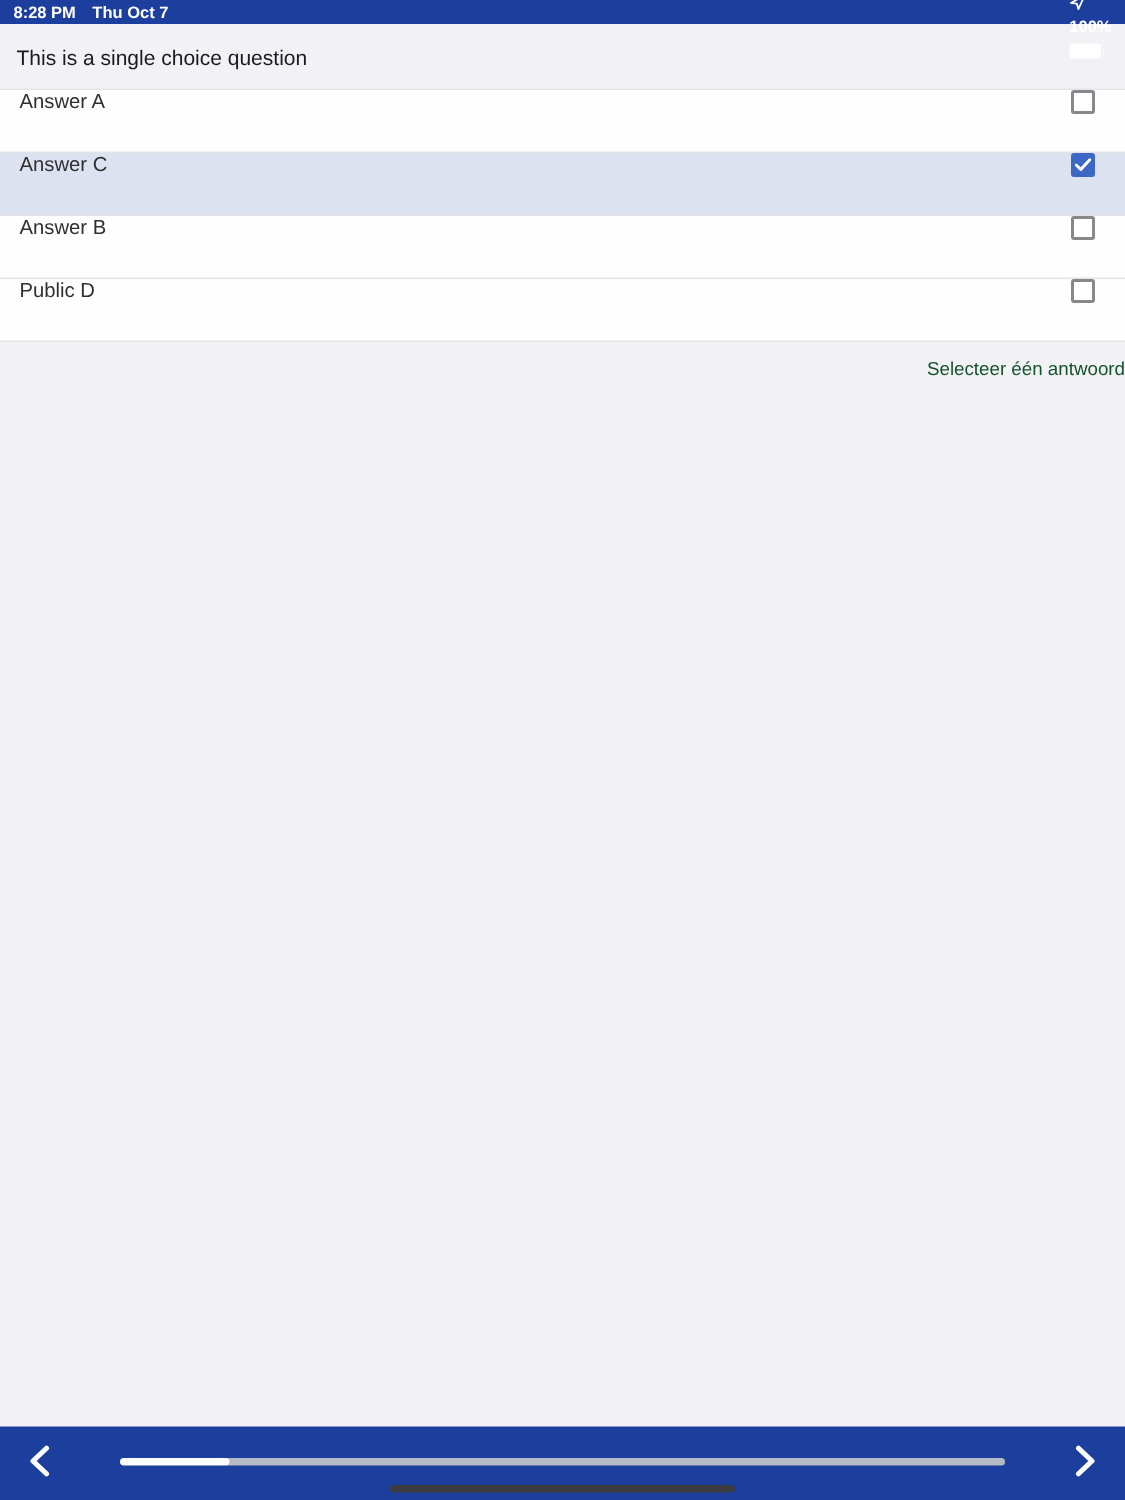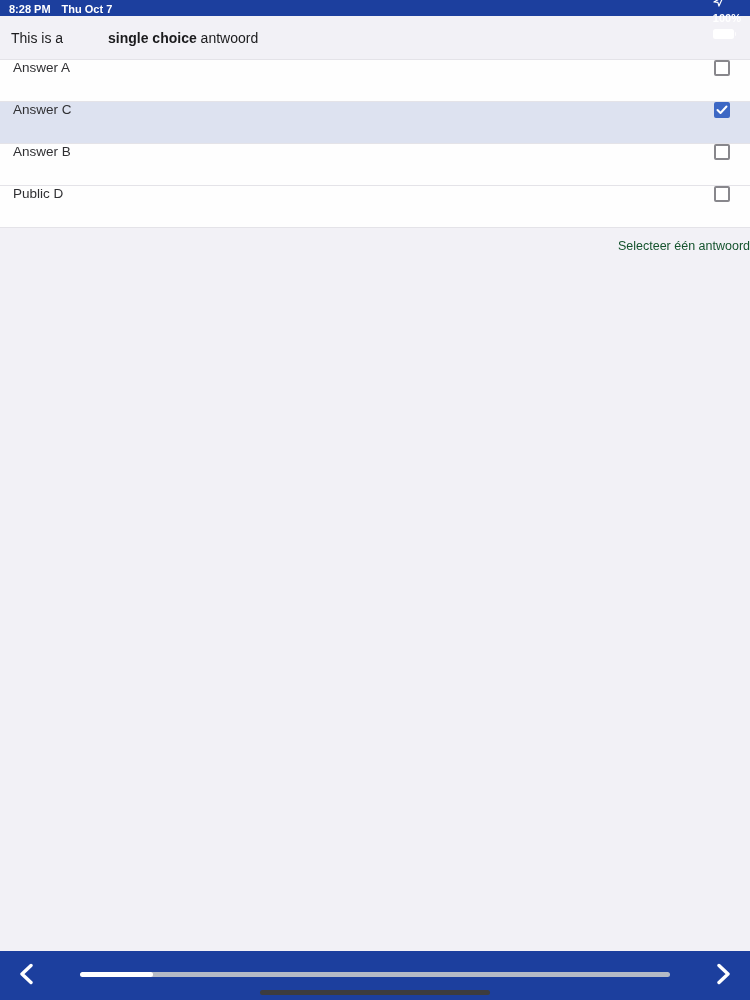--- a/index.html
+++ b/index.html
@@ -91,21 +91,21 @@
   
   .question-strip {
     height: 43px;
     background: #f2f1f6;
     display: flex;
     align-items: center;
     padding: 0 11px;
     font-size: 14px;
     color: #1b1b1d;
   }
-  .question-strip b { font-weight: 700; margin-left: 41px; }
+  .question-strip b { font-weight: 400; }
 
   
   .answer-list { border-top: 1px solid #e4e3e8; }
   .answer-row {
     height: 42px;
     background: #fefefe;
     border-bottom: 1px solid #e4e3e8;
     display: flex;
     align-items: flex-start;
     justify-content: space-between;
@@ -205,21 +205,21 @@
       <span class="battery">
         <span class="battery-body"></span>
           <span class="battery-cap"></span>
       </span>
     </div>
   </div>
 
 
   <div class="question-strip">
     <span>
-      <span>This is a </span><b>single choice</b><span> antwoord</span>
+      <span>This is a </span><b>single choice</b><span> question</span>
     </span>
   </div>
 
   <div class="answer-list">
     <div class="answer-row">
       <span class="answer-label">Answer A</span>
       <span class="checkbox">
         
       </span>
     </div>

